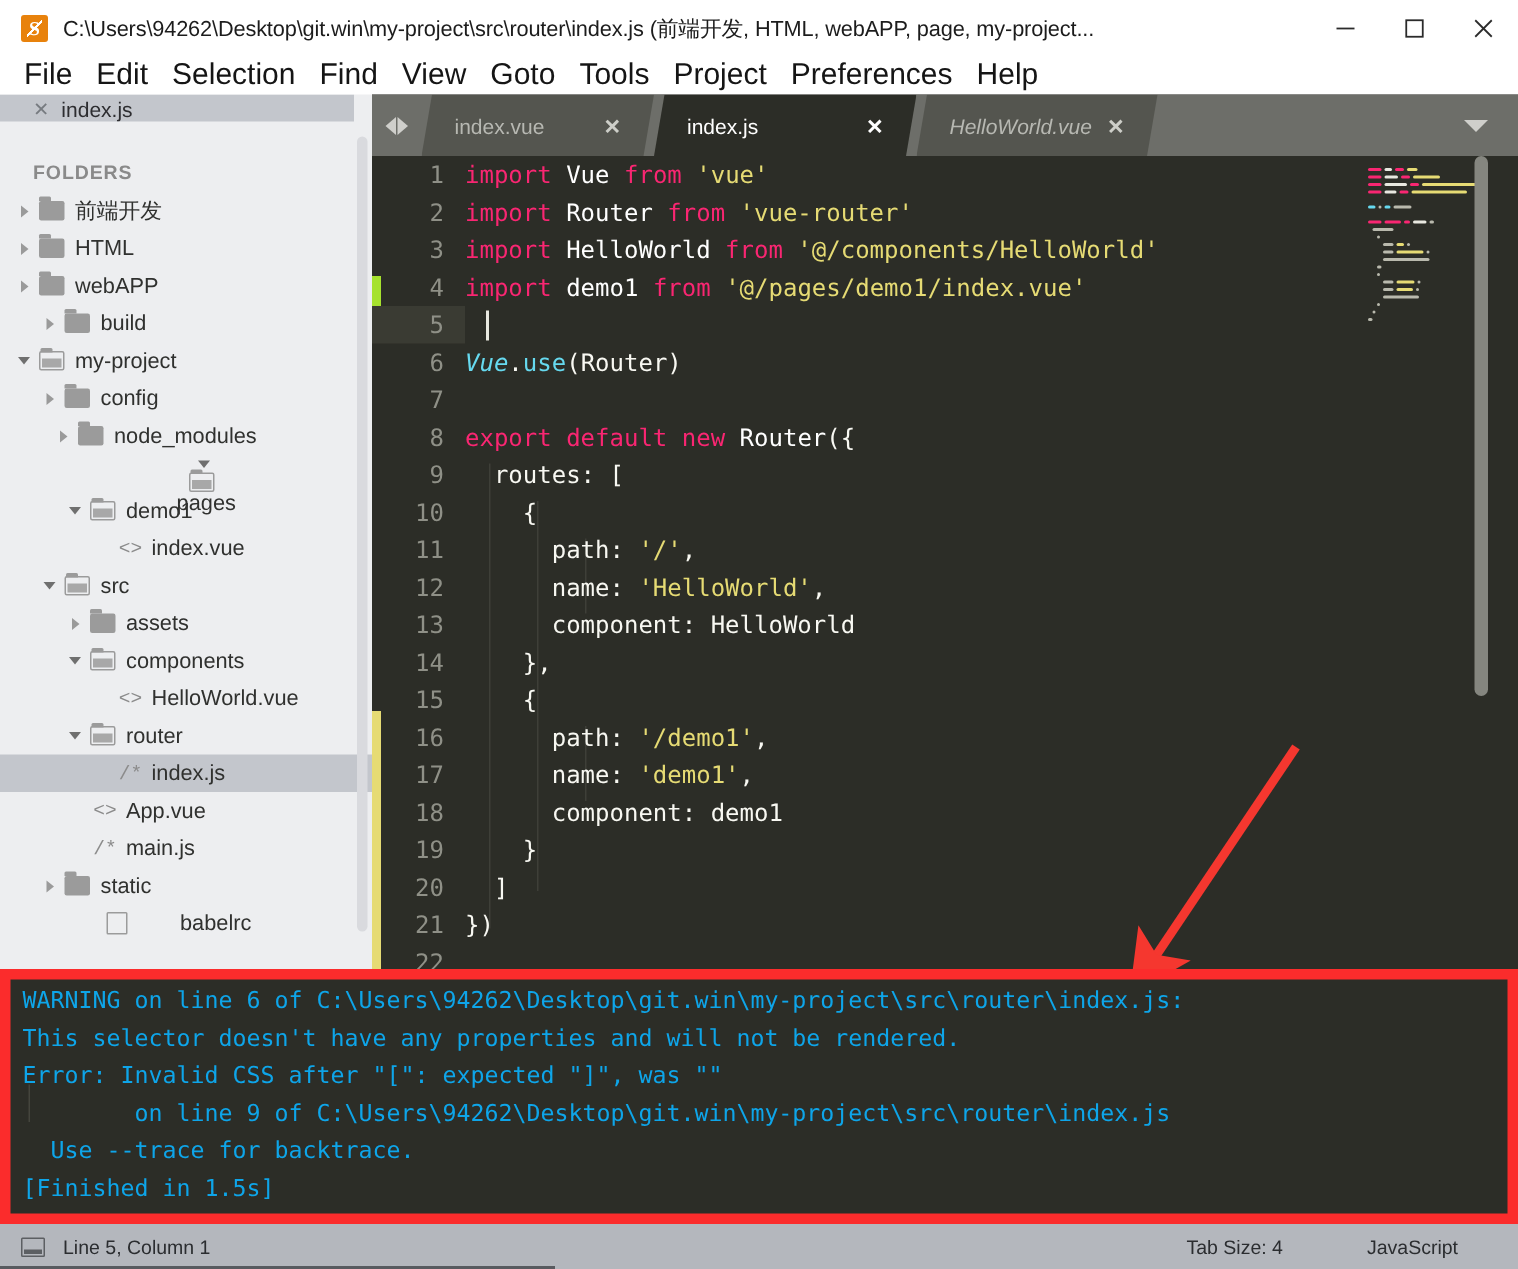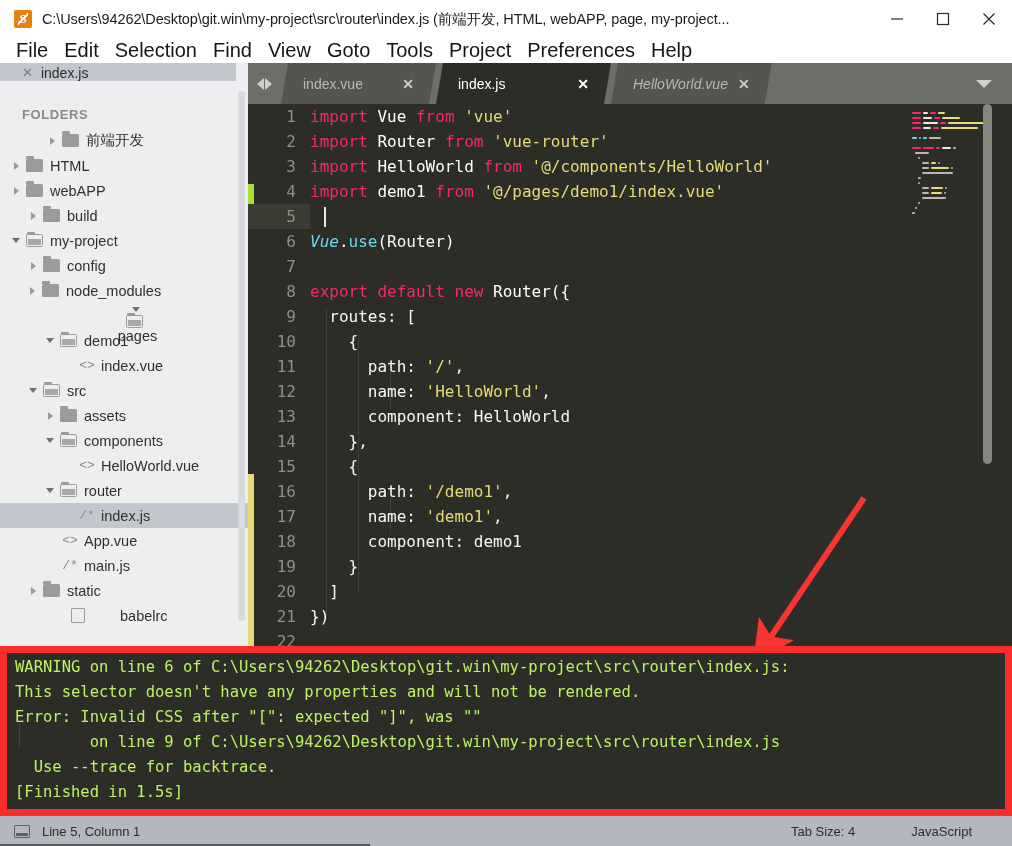--- a/index.html
+++ b/index.html
@@ -249,21 +249,21 @@
   .console {
     position: absolute; left: 0; top: 646px; width: 1012px; height: 170px;
     border: 7px solid #fb2c2c;
     background: #2c2d27;
     overflow: hidden;
   }
   .console-inner {
     padding: 2px 0 0 8px;
     font-family: "DejaVu Sans Mono", "Liberation Mono", monospace;
     font-size: 15.5px; line-height: 25px;
-    color: #bef264;
+    color: #0ea5e9;
     white-space: pre;
   }
   .console-guide {
     position: absolute; left: 12px; top: 70px; width: 1px; height: 25px;
     background: #44453d;
   }
 
   
   .statusbar {
     position: absolute; left: 0; top: 816px; width: 1012px; height: 30px;
@@ -329,21 +329,21 @@
       <div class="menu-item">Help</div>
     </div>
 
   <div class="sidebar">
     <div class="openfile-row">
       <span class="openfile-x">✕</span>
       <span class="openfile-name">index.js</span>
     </div>
     <div class="folders-hdr">FOLDERS</div>
     <div id="tree">
-        <div class="tree-row" style="padding-left: 10px; margin-left: 36px;">
+        <div class="tree-row" style="padding-left: 10px;">
           <span class="arrow closed"></span>
           <span class="folder-ico"></span>
           <span>前端开发</span>
         </div>
         <div class="tree-row" style="padding-left: 10px;">
           <span class="arrow closed"></span>
           <span class="folder-ico"></span>
           <span>HTML</span>
         </div>
         <div class="tree-row" style="padding-left: 10px;">
@@ -359,21 +359,21 @@
         <div class="tree-row" style="padding-left: 10px;">
           <span class="arrow open"></span>
           <span class="folder-ico open"></span>
           <span>my-project</span>
         </div>
         <div class="tree-row" style="padding-left: 27px;">
           <span class="arrow closed"></span>
           <span class="folder-ico"></span>
           <span>config</span>
         </div>
-        <div class="tree-row" style="padding-left: 14px; margin-left: 12px;">
+        <div class="tree-row" style="padding-left: 36px;">
           <span class="arrow closed"></span>
           <span class="folder-ico"></span>
           <span>node_modules</span>
         </div>
         <div class="tree-row" style="padding-left: 27px; flex-direction: column;">
           <span class="arrow open"></span>
           <span class="folder-ico open"></span>
           <span>pages</span>
         </div>
         <div class="tree-row" style="padding-left: 44px;">

